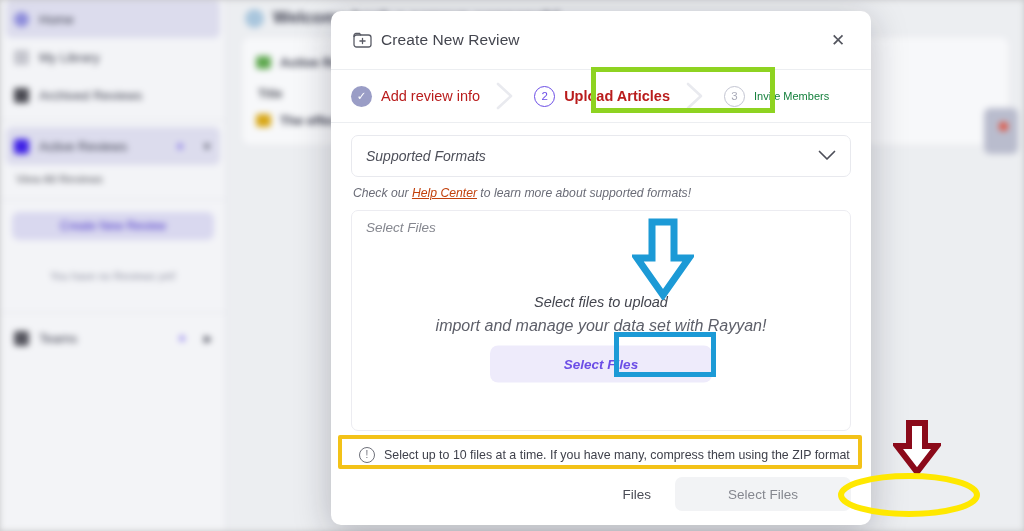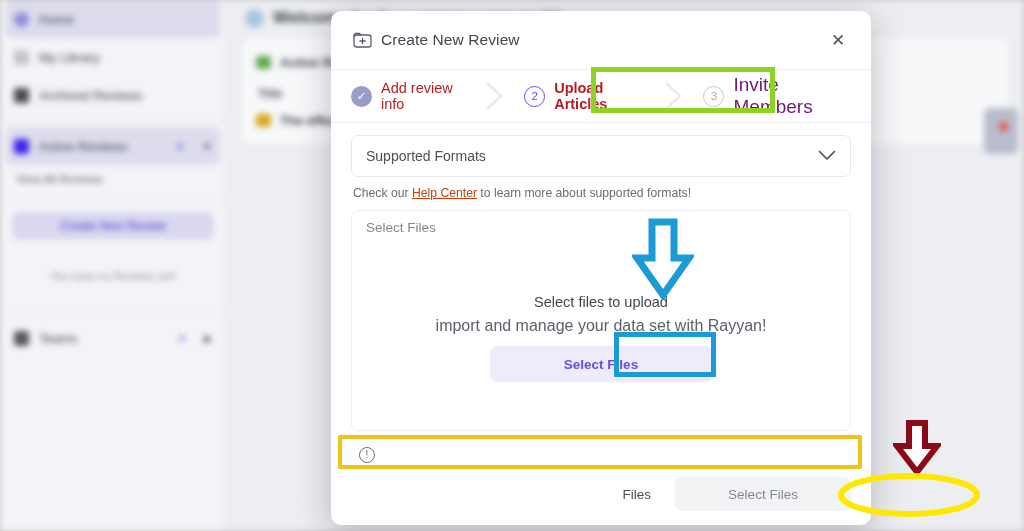--- a/index.html
+++ b/index.html
@@ -82,25 +82,25 @@
   .step .bub{
     width:21px;height:21px;border-radius:50%;flex:0 0 21px;
     display:flex;align-items:center;justify-content:center;
     font-size:11.5px;box-sizing:border-box;
   }
   .step.done .bub{background:#9a9dc6;color:#fff;}
   .step.done .lbl{color:#b91c1c;font-size:14.5px;}
   .step.current .bub{border:1.4px solid #6b4de6;color:#6b4de6;}
   .step.current .lbl{color:#b91c1c;font-size:14.5px;font-weight:bold;}
   .step.todo .bub{border:1.4px solid #c3c5d2;color:#a8aab8;}
-  .step.todo .lbl{color:#701a75;font-size:19px;}
+  .step.todo .lbl{color:#15803d;font-size:11px;}
   .chev{width:26px;height:30px;flex:0 0 26px;}
 
   
-  .m-body{flex:1;padding:12px 20px 0 20px;display:flex;flex-direction:column;min-height:0;}
+  .m-body{flex:1;padding:12px 20px 0 20px;display:flex;flex-direction:column;min-height:0;font-style:italic;}
   .accordion{
     height:40px;border:1px solid #e8e9ee;border-radius:7px;
     display:flex;align-items:center;padding:0 14px;cursor:pointer;
   }
   .accordion .atxt{font-size:14px;color:#4d4f59;}
   .accordion .acar{margin-left:auto;color:#4d4f59;}
   .helpline{font-size:12.2px;color:#6a6c77;padding:9px 2px 10px 2px;}
   .helpline a{color:#c2410c;text-decoration:underline;}
 
   .dropzone{
@@ -265,20 +265,21 @@
         <div class="dz-t1">Select files to upload</div>
         <div class="dz-t2">import and manage your data set with Rayyan!</div>
         <div class="dz-btn">Select Files</div>
       </div>
     </div>
   </div>
 
   <div class="m-foot">
     <div class="infoline">
       <span class="circ-i">!</span>
+      <span class="itxt">Select up to 10 files at a time. If you have many, compress them using the ZIP format</span>
     </div>
     <div class="btnrow">
       <div class="skip">Files</div>
       <div class="primary">Select Files</div>
     </div>
   </div>
 </div>
 
 <div class="anno" id="anno-green"></div>
 <div class="anno" id="anno-blue-box"></div>

